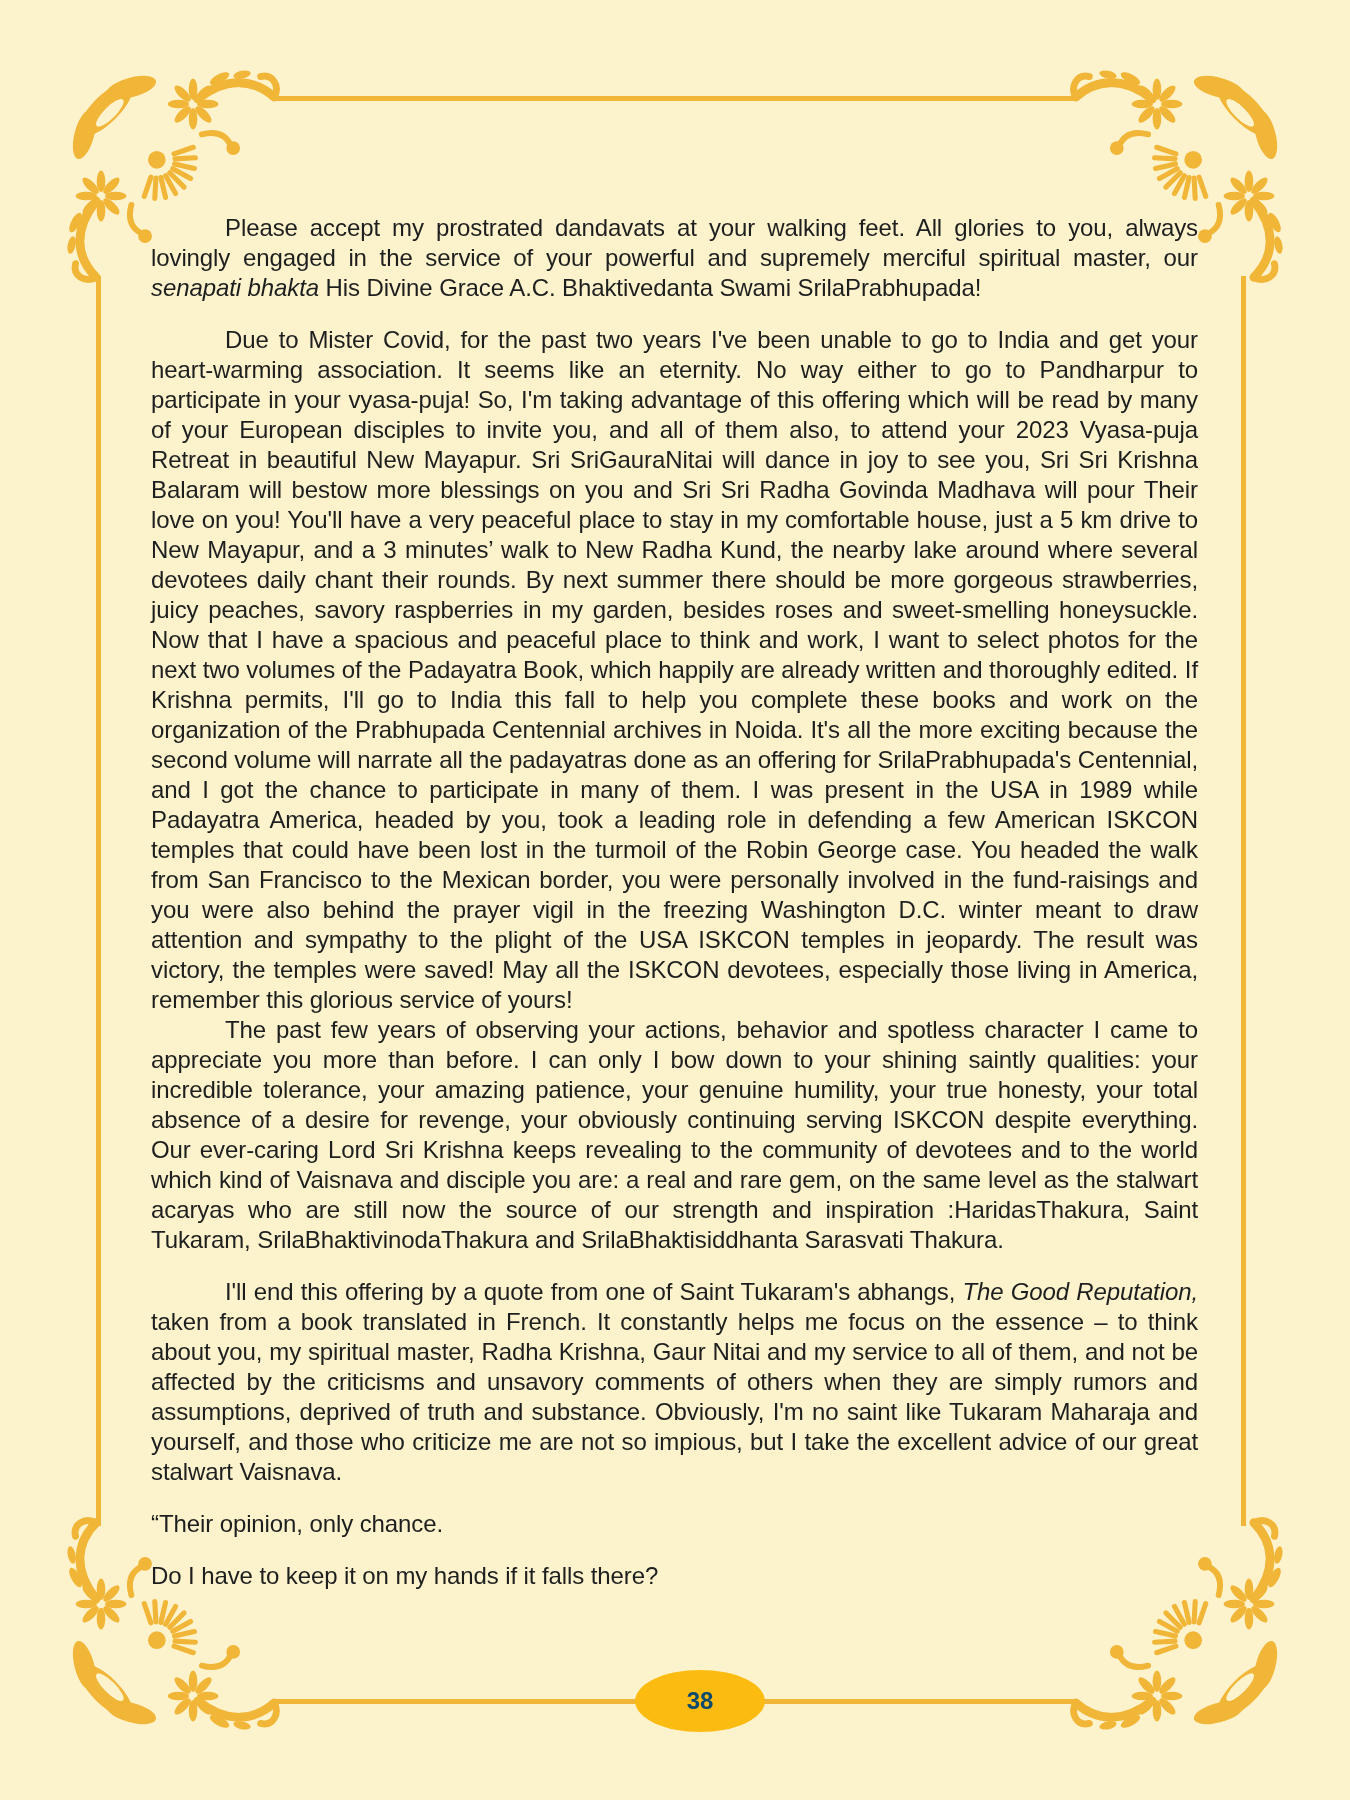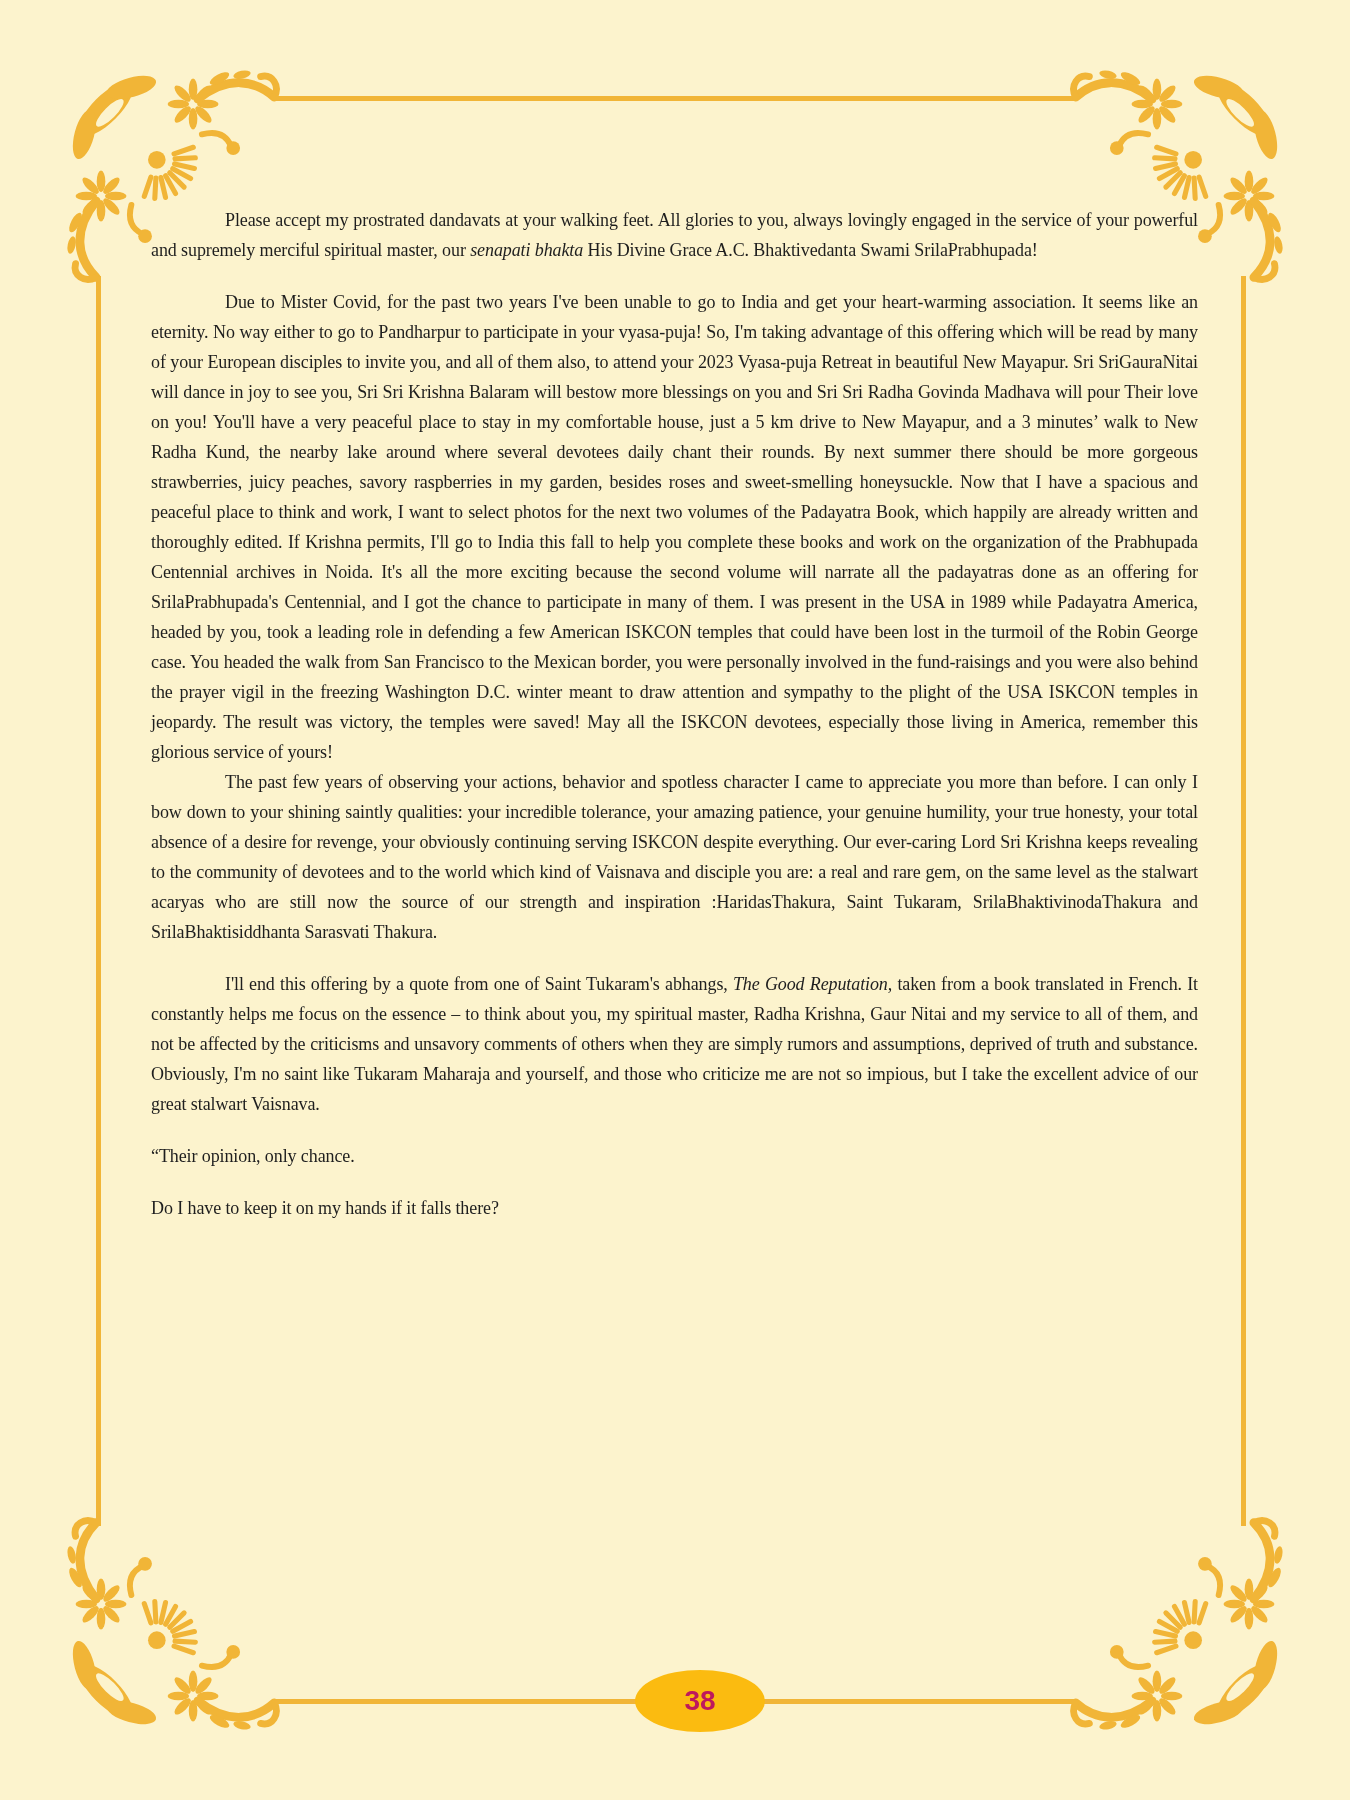--- a/index.html
+++ b/index.html
@@ -21,34 +21,34 @@
 
   
   .corner{position:absolute;width:235px;height:235px;}
   .corner.tl{left:55px;top:58px;}
   .corner.tr{left:1060px;top:58px;transform:scaleX(-1);}
   .corner.bl{left:55px;top:1507px;transform:scaleY(-1);}
   .corner.br{left:1060px;top:1507px;transform:scale(-1,-1);}
 
   
   .content{
-    position:absolute;left:151px;top:205px;width:1047px;
-    font-size:18px;line-height:30px;letter-spacing:-0.1px;font-family:Liberation Serif, serif;
+    position:absolute;left:151px;top:213px;width:1047px;
+    font-size:24px;line-height:30px;letter-spacing:-0.1px;
   }
   .para{margin:0;text-align:justify;}
   .para.indent{text-indent:74px;}
   .para.gap{margin-top:22px;}
   .em{font-style:italic;}
 
   
   .badge{
     position:absolute;left:635px;top:1670px;width:130px;height:62px;
     background:#FBBB10;border-radius:50%;
     display:flex;align-items:center;justify-content:center;
-    font-size:28px;font-weight:600;color:#be185d;
+    font-size:24px;font-weight:600;color:#0c4a6e;
   }
   .defs-holder{position:absolute;width:0;height:0;overflow:hidden;}
 </style>
 </head>
 <body>
 
 <div class="page">
 
   <svg class="defs-holder" aria-hidden="true">
     <defs>

